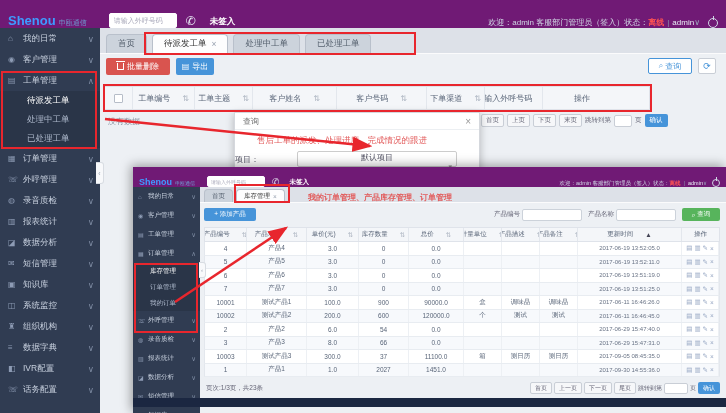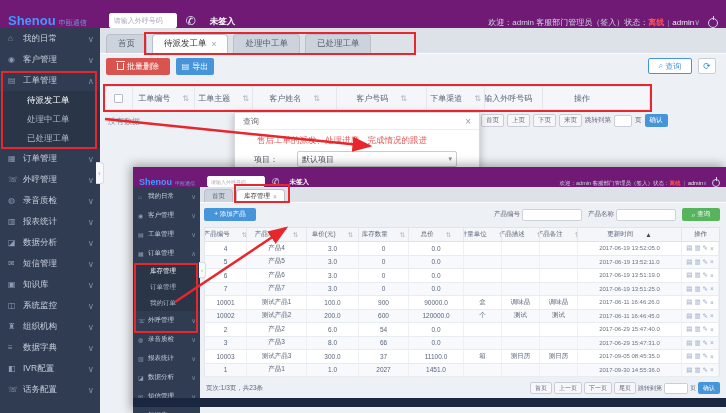--- a/index.html
+++ b/index.html
@@ -91,22 +91,22 @@
 #back-pager .pinput{width:18px;height:12px;}
 #back-pager .pconfirm{height:13px;padding:0 5px;font-size:6.5px;}
 #back-handle{left:96px;top:162px;width:8px;height:22px;font-size:7px;}
 
 #dialog{position:absolute;left:234px;top:112px;width:246px;height:62px;background:#fff;border:1px solid #d5d8dd;box-shadow:0 2px 8px rgba(0,0,0,.25);z-index:5;}
 #dialog .dlg-head{height:17px;display:flex;align-items:center;padding:0 8px;border-bottom:1px solid #eceff2;}
 #dialog .dlg-title{font-size:8px;color:#666;}
 #dialog .dlg-close{margin-left:auto;color:#999;font-size:10px;cursor:pointer;}
 #dialog .dlg-desc{color:#e25a5a;font-size:8.5px;padding:5px 0 0 22px;white-space:nowrap;}
 #dialog .dlg-row{display:flex;align-items:center;margin-top:4px;}
-#dialog .dlg-label{width:62px;text-align:center;font-size:8px;color:#556;}
-#dialog .dlg-select{width:160px;height:16px;border:1px solid #ccc;border-radius:2px;display:flex;align-items:center;padding:0 4px;font-size:8px;color:#556;cursor:pointer;background:#fff;}
+#dialog .dlg-label{width:62px;text-align:left;font-size:8px;color:#556;}
+#dialog .dlg-select{width:160px;height:16px;border:1px solid #ccc;border-radius:2px;display:flex;align-items:center;padding:0 4px;font-size:8px;color:#556;cursor:pointer;background:#fff;flex-direction:column;}
 #dialog .dlg-select .caret{margin-left:auto;font-size:7px;color:#888;}
 
 #anno-sidebar{left:1px;top:71px;width:96px;height:78px;z-index:6;}
 #anno-tabs{left:144px;top:32px;width:272px;height:23px;z-index:6;}
 #anno-thead{left:103px;top:84px;width:549px;height:28px;z-index:6;}
 #back-arrow{width:726px;height:413px;z-index:7;}
 
 
 #front-win{position:absolute;left:133px;top:167px;width:593px;height:246px;background:#edf0f4;box-shadow:-2px -2px 10px rgba(0,0,0,.35);z-index:10;}
 #front-win .topbar{height:20px;font-size:6px;padding:0 6px;}
@@ -453,20 +453,21 @@
     <div class="main" id="front-main">
       <div class="tabbar" id="front-tabs">
           <div class="tab">
             <span>首页</span>
           </div>
           <div class="tab active">
             <span>库存管理</span>
             <span class="tab-close">×</span>
           </div>
         </div>
+      <div id="front-banner">我的订单管理、产品库存管理、订单管理</div>
       <div id="front-toolbar">
         <button class="btn blue add">+ 添加产品</button>
         <span class="spacer"></span>
         <span class="f-label">产品编号</span>
         <input class="f-input" style="">
         <span class="f-label">产品名称</span>
         <input class="f-input" style="">
         <button class="btn green">
           <span>⌕</span>
           <span>查询</span>

